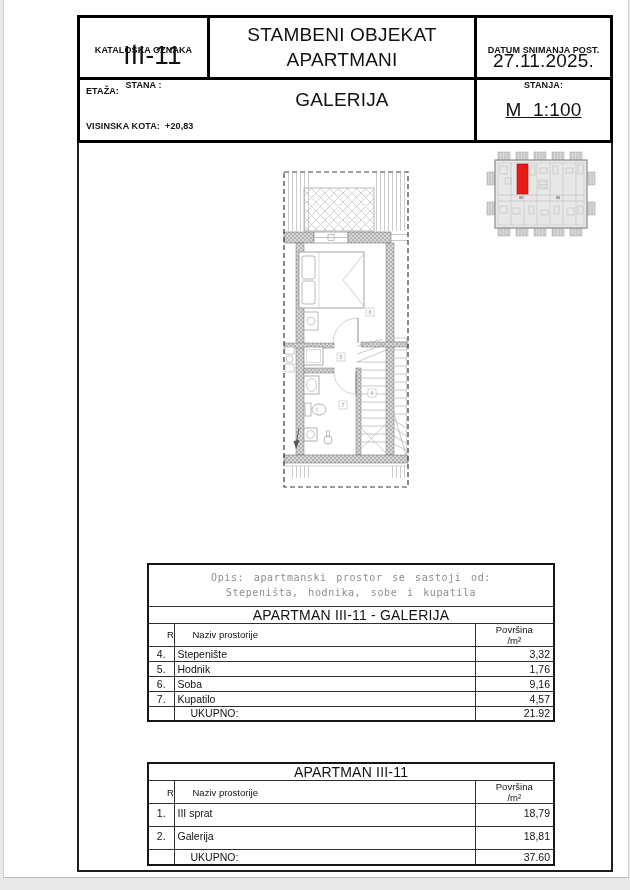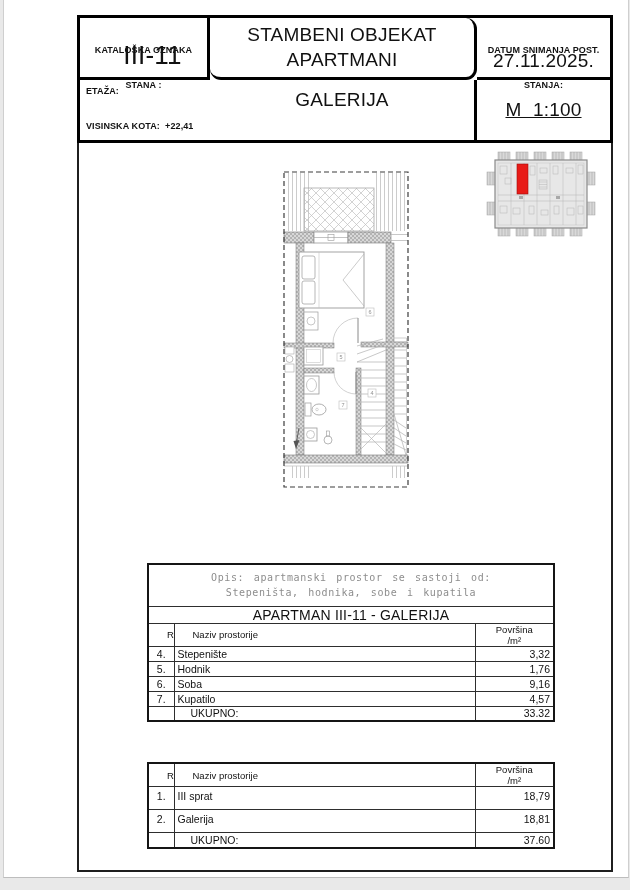--- a/index.html
+++ b/index.html
@@ -14,21 +14,21 @@
   
   .frame{position:absolute;left:73px;top:15px;width:536px;height:857px;
     border:2px solid #1f1f1f;box-sizing:border-box;}
   
   .title-block{position:absolute;left:73px;top:15px;width:536px;height:128px;
     border:3px solid #000;box-sizing:border-box;background:#fff;
     display:grid;grid-template-columns:130px 1fr 133px;grid-template-rows:62px 1fr;}
   .tb-cell{position:relative;box-sizing:border-box;padding:4px 6px;}
   .tb-c1{border-right:3px solid #000;border-bottom:3px solid #000;}
   .tb-c2{border-right:3px solid #000;border-bottom:3px solid #000;
-    display:flex;flex-direction:column;justify-content:space-evenly;align-items:center;padding:2px;border-radius:11px;}
+    display:flex;flex-direction:column;justify-content:space-evenly;align-items:center;padding:2px;}
   .tb-c3{border-bottom:3px solid #000;}
   .tb-c4{grid-column:1/3;border-right:3px solid #000;}
   .tb-small{font-size:9px;font-weight:bold;line-height:1.3;letter-spacing:0.1px;white-space:pre;text-align:center;}
   .tb-huge{font-size:26px;letter-spacing:0.2px;}
   .tb-big{font-size:19px;letter-spacing:0.2px;}
   .tb-c1 .tb-value{position:absolute;bottom:6px;left:18px;right:0;text-align:center;}
   .tb-c3 .tb-value{position:absolute;bottom:5px;left:0;right:0;text-align:center;}
   .tb-c4 .floor-label{position:absolute;top:6px;left:6px;}
   .tb-c4 .floor-value{position:absolute;top:9px;left:130px;right:0;text-align:center;}
   .tb-c4 .height-note{position:absolute;bottom:7px;left:6px;}
@@ -77,21 +77,21 @@
     <div class="tb-cell tb-c3">
       <div class="tb-small">
         <div>DATUM SNIMANJA POST.</div>
         <div>STANJA:</div>
       </div>
       <div class="tb-value tb-big">27.11.2025.</div>
     </div>
     <div class="tb-cell tb-c4">
       <div class="tb-small floor-label">ETAŽA:</div>
       <div class="tb-big floor-value">GALERIJA</div>
-      <div class="tb-small height-note">VISINSKA KOTA:  +22,41</div>
+      <div class="tb-small height-note">VISINSKA KOTA:  +20,83</div>
     </div>
     <div class="tb-cell tb-c5">
       <div class="tb-big tb-scale">M 1:100</div>
     </div>
   </div>
 
   <svg class="plan" viewBox="0 0 145 330" aria-hidden="true">
     <defs>
       <pattern id="pvl" width="4" height="6" patternUnits="userSpaceOnUse">
         <path d="M1.5 0V6" stroke="#c6c6c6" stroke-width="0.9"></path>
@@ -303,32 +303,35 @@
       <td class="c-area">9,16</td>
     </tr>
     <tr class="row">
       <td class="c-num">7.</td>
       <td class="c-name">Kupatilo</td>
       <td class="c-area">4,57</td>
     </tr>
     <tr class="total">
       <td class="c-num"></td>
       <td class="c-name">UKUPNO:</td>
-      <td class="c-area">33.32</td>
+      <td class="c-area">21.92</td>
     </tr>
   </tbody>
     </table>
 
   <table class="sheet-table t2">
     <colgroup>
         <col style="width:26px">
         <col style="width:301px">
         <col style="width:79px">
       </colgroup>
     <tbody>
+        <tr>
+      <td class="title-cell" colspan="3">APARTMAN III-11</td>
+    </tr>
     <tr class="hdr">
       <td class="c-num">R.br.</td>
       <td class="c-name">Naziv prostorije</td>
       <td style="text-align:center">Površina /m²</td>
     </tr>
     <tr class="row">
       <td class="c-num">1.</td>
       <td class="c-name">III sprat</td>
       <td class="c-area">18,79</td>
     </tr>

